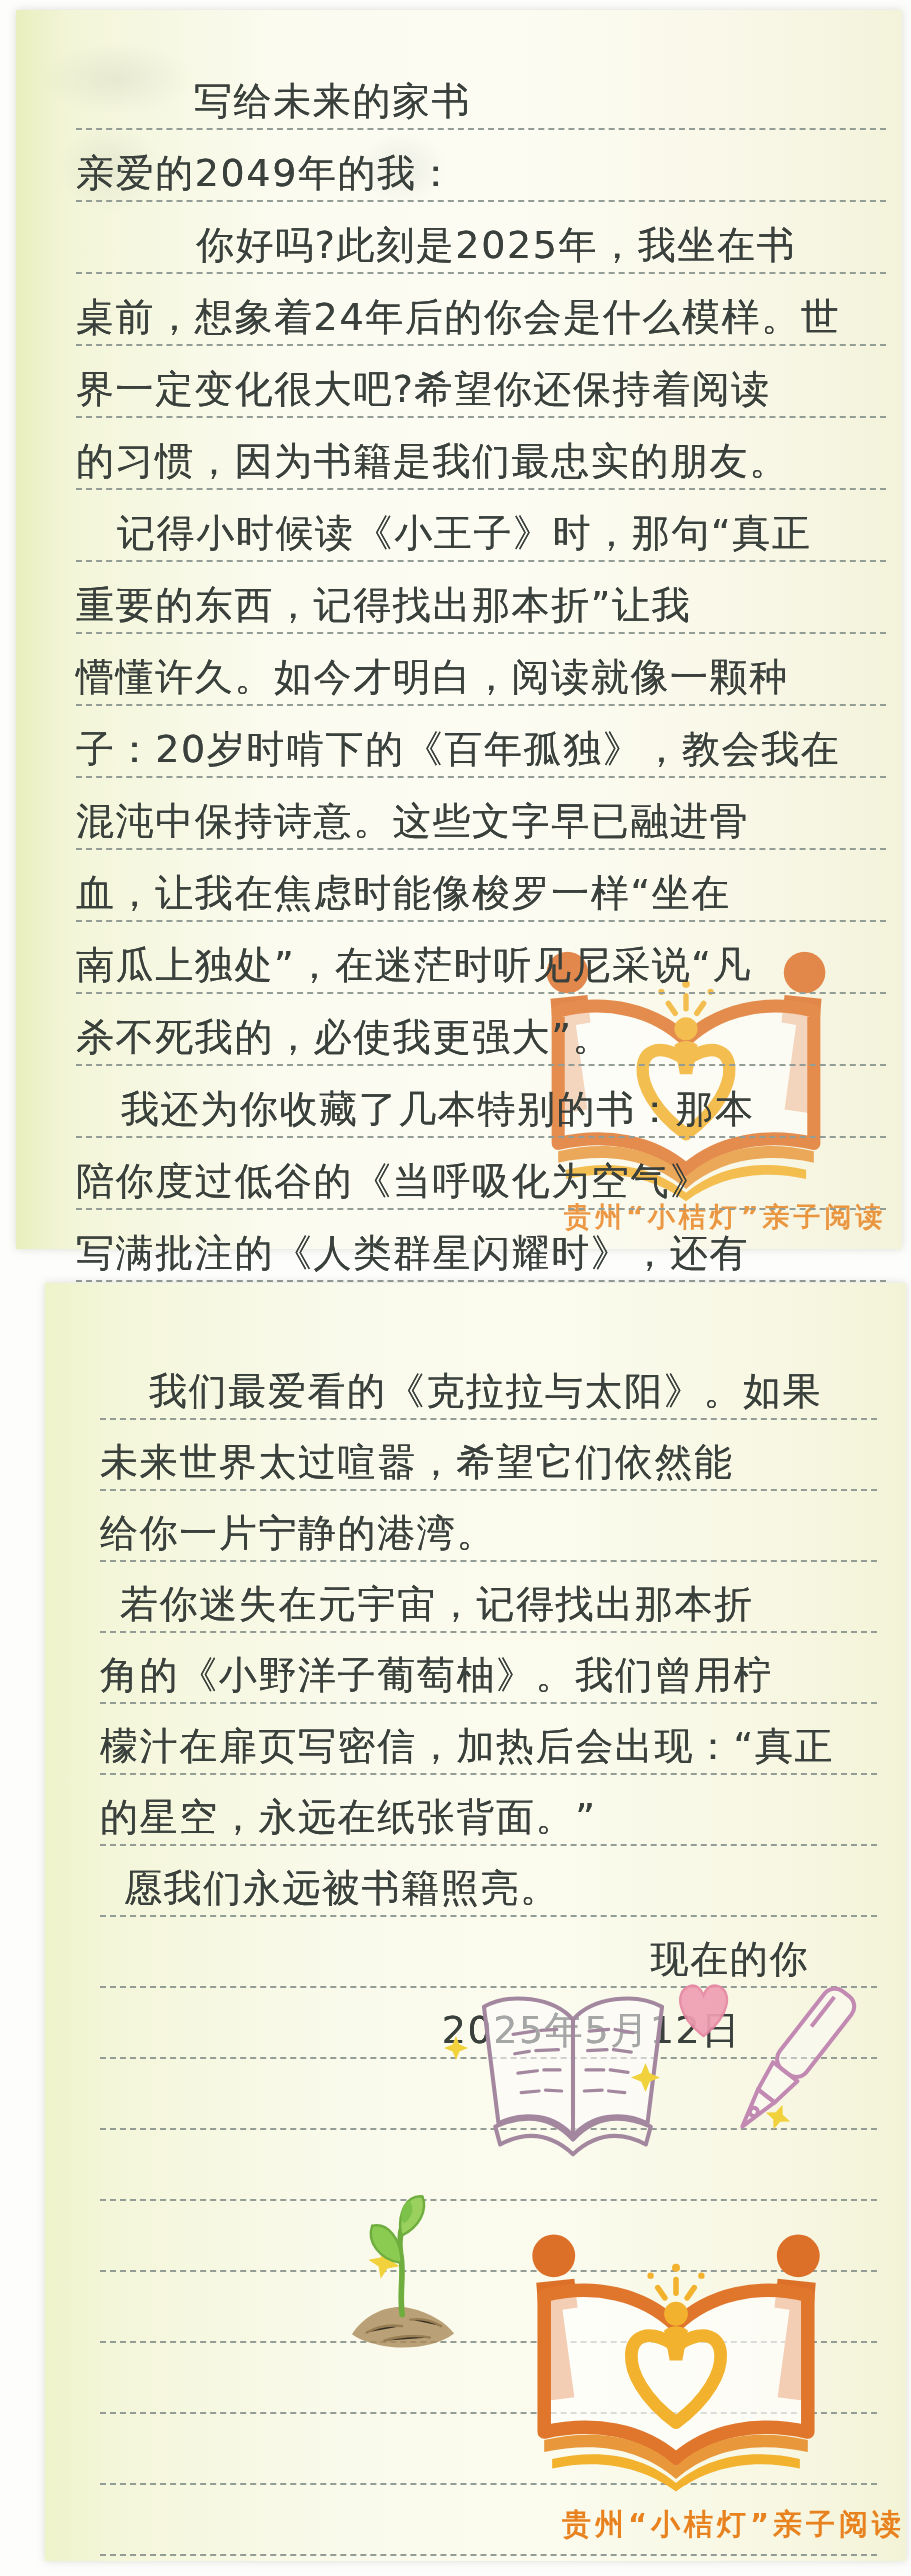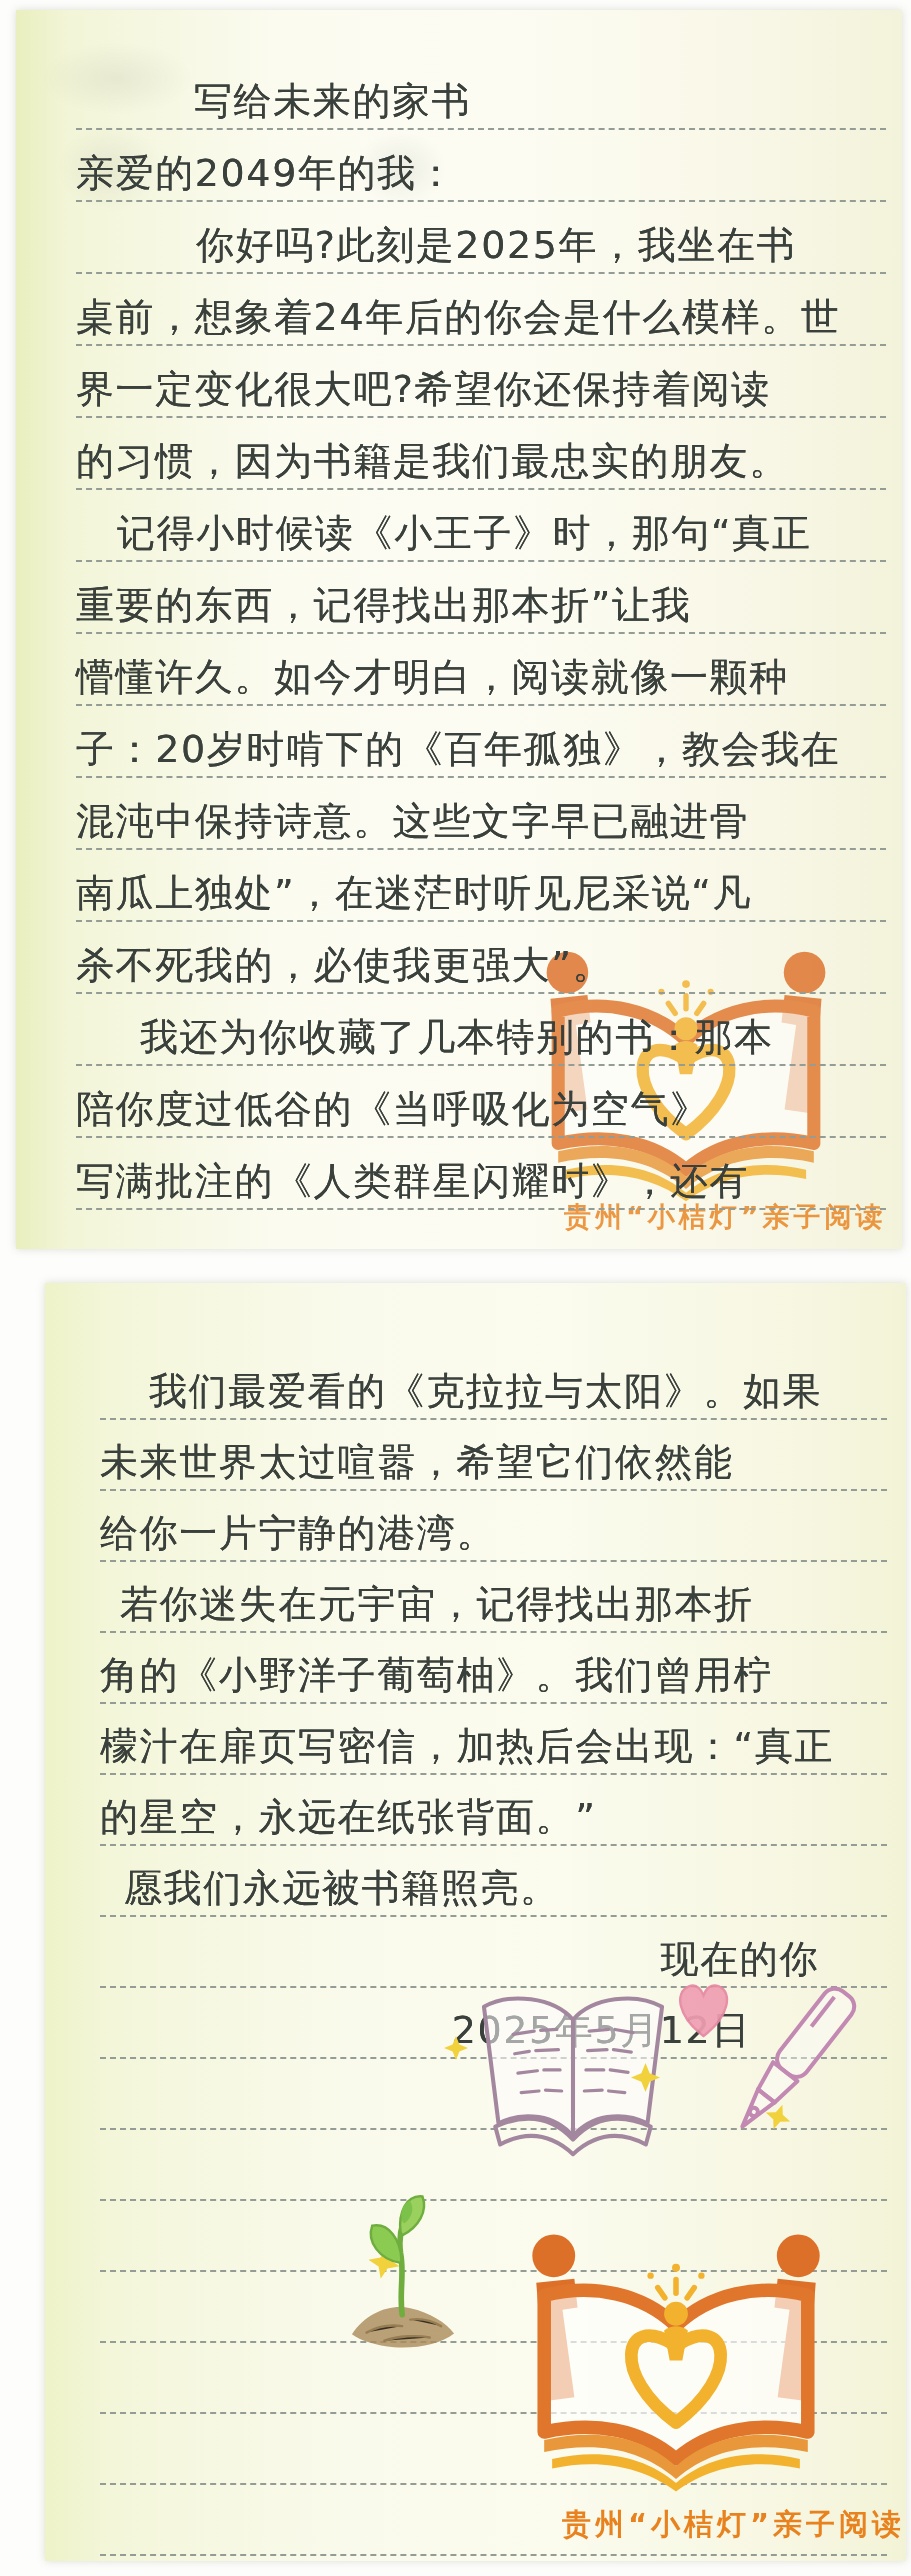--- a/index.html
+++ b/index.html
@@ -9,21 +9,21 @@
   }
   .page{
     position:absolute;box-shadow:0 0 8px rgba(120,120,90,.25);
     background:linear-gradient(90deg,#e9efbe 0,#f3f5d8 6%,#fbfbf0 30%,#fcfcf3 55%,#f8f7e6 85%,#f3f2da 100%);
   }
   #page1{left:16px;top:9.7px;width:886px;height:1239px;}
   #page2{left:45px;top:1283px;width:861px;height:1278px;
     background:linear-gradient(90deg,#eef3c9 0,#f4f6da 8%,#fafaec 35%,#fbfbee 60%,#f6f6e0 90%,#f2f3d6 100%);}
   .lines{position:absolute;left:0;right:0;text-align:center;}
   #page1 .lines{top:48px;padding:0 16px 0 60px;}
-  #page2 .lines{top:66px;padding:0 19px 0 55px;}
+  #page2 .lines{top:66px;padding:0 29px 0 55px;}
   .line{position:relative;border-bottom:2.4px dashed #939c95;display:flex;align-items:flex-end;}
   #page1 .line{height:70px;}
   #page2 .line{height:69px;}
   .line.right{justify-content:flex-end;}
   .ht{
     font-size:38px;line-height:1.08;letter-spacing:1.6px;color:#3a403c;
     padding-bottom:5.7px;white-space:nowrap;
     text-shadow:0 0 0.5px #3a403c;
   }
   .smudge{position:absolute;pointer-events:none;
@@ -117,27 +117,30 @@
       <div class="line">
         <span class="ht">懵懂许久。如今才明白，阅读就像一颗种</span>
       </div>
       <div class="line">
         <span class="ht">子：20岁时啃下的《百年孤独》，教会我在</span>
       </div>
       <div class="line">
         <span class="ht">混沌中保持诗意。这些文字早已融进骨</span>
       </div>
       <div class="line">
+        <span class="ht">血，让我在焦虑时能像梭罗一样“坐在</span>
+      </div>
+      <div class="line">
         <span class="ht">南瓜上独处”，在迷茫时听见尼采说“凡</span>
       </div>
       <div class="line">
         <span class="ht">杀不死我的，必使我更强大”。</span>
       </div>
       <div class="line">
-        <span class="ht" style="margin-left: 64px;">我还为你收藏了几本特别的书：那本</span>
+        <span class="ht" style="margin-left: 45px;">我还为你收藏了几本特别的书：那本</span>
       </div>
       <div class="line">
         <span class="ht">陪你度过低谷的《当呼吸化为空气》</span>
       </div>
       <div class="line">
         <span class="ht">写满批注的《人类群星闪耀时》，还有</span>
       </div>
     </div>
 </div>
 

